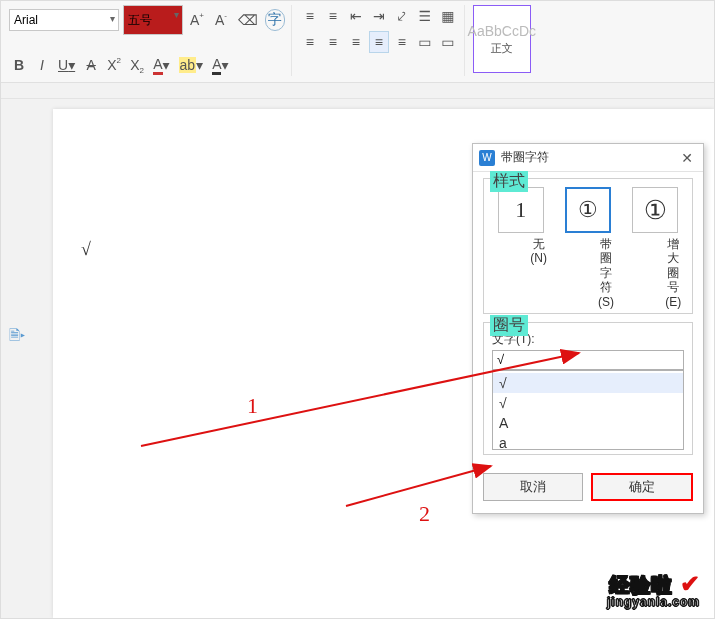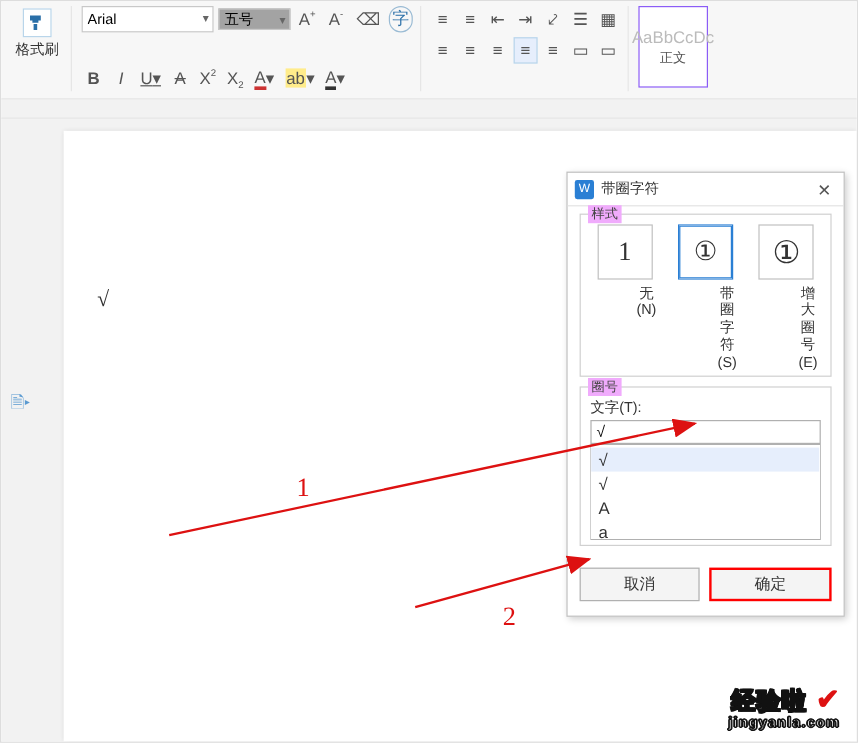--- a/index.html
+++ b/index.html
@@ -43,22 +43,22 @@
     border:1px solid #b9d5ea;
     display:flex; align-items:center; justify-content:center;
     color:#2a6fa8; background:#fff;
     font-size:14px;
   }
   .font-name-input {
     width:110px; height:22px; border:1px solid #c8c8c8;
     padding:0 16px 0 4px; font-size:12px; background:#fff;
   }
   .font-size-input {
-    width:60px; height:18px; border:1px solid #c8c8c8;
-    padding:0 16px 0 4px; font-size:12px; background:#a3a3a3;
+    width:60px; height:30px; border:1px solid #c8c8c8;
+    padding:0 16px 0 4px; font-size:12px; background:#b91c1c;
   }
   .input-wrap { position:relative; display:inline-block; }
   .input-caret {
     position:absolute; right:4px; top:4px; font-size:10px; color:#666;
     pointer-events:none;
   }
   .rib-btn {
     min-width:20px; height:22px;
     display:flex; align-items:center; justify-content:center;
     color:#555; font-size:14px; padding:0 2px;
@@ -109,22 +109,22 @@
     display:flex; align-items:center; justify-content:center;
     font-size:10px; border-radius:2px;
   }
   .dlg-close { width:20px; text-align:center; cursor:pointer; color:#555; font-size:14px;}
   .dlg-body { padding:6px 10px 2px 10px; }
   .fieldset {
     border:1px solid #d0d0d0; padding:8px 8px 4px 8px; margin-bottom:8px;
     position:relative;
   }
   .fieldset-label {
-    position:absolute; top:-8px; left:6px; background:#f0abfc; padding:0 3px;
-    font-size:11px; color:#444;
+    position:absolute; top:-8px; left:6px; background:#5eead4; padding:0 3px;
+    font-size:16px; color:#444;
   }
   .style-row { display:flex; gap:10px; align-items:flex-start; justify-content:space-between; }
   .style-opt { display:flex; flex-direction:column; align-items:center; gap:4px; width:60px; }
   .style-box {
     width:46px; height:46px; border:1px solid #c0c0c0; background:#fff;
     display:flex; align-items:center; justify-content:center;
     font-family:"Times New Roman", serif; font-size:22px;
   }
   .style-box.sel { border:1px solid #2a7fd4; box-shadow:0 0 0 1px #2a7fd4 inset; }
   .style-cap { text-align:center; font-size:12px; color:#333; line-height:1.2;margin-left:36px; }
@@ -175,30 +175,20 @@
     letter-spacing:1px;
   }
 
   .u { text-decoration:underline; }
   .yel { background:#ffec8b; padding:0 1px;}
 </style>
 </head>
 <body>
 
 <div class="ribbon">
-  <div class="group">
-    <div class="fmt-brush">
-      <div class="icon-box">
-        <svg width="16" height="16" viewBox="0 0 16 16">
-            <path d="M2 2h9v4H9v2H4V6H2z M5 9h3v5l-1.5 0L5 14z" fill="#2a6fa8"></path>
-          </svg>
-      </div>
-      <div>格式刷</div>
-    </div>
-  </div>
 
   <div class="group" style="flex:0 0 auto; align-items:flex-start;">
     <div class="group-top">
       <span class="input-wrap">
         <input class="font-name-input" value="Arial" style="">
         <span class="input-caret">▾</span>
       </span>
       <span class="input-wrap">
         <input class="font-size-input" value="五号" style="">
         <span class="input-caret">▾</span>

